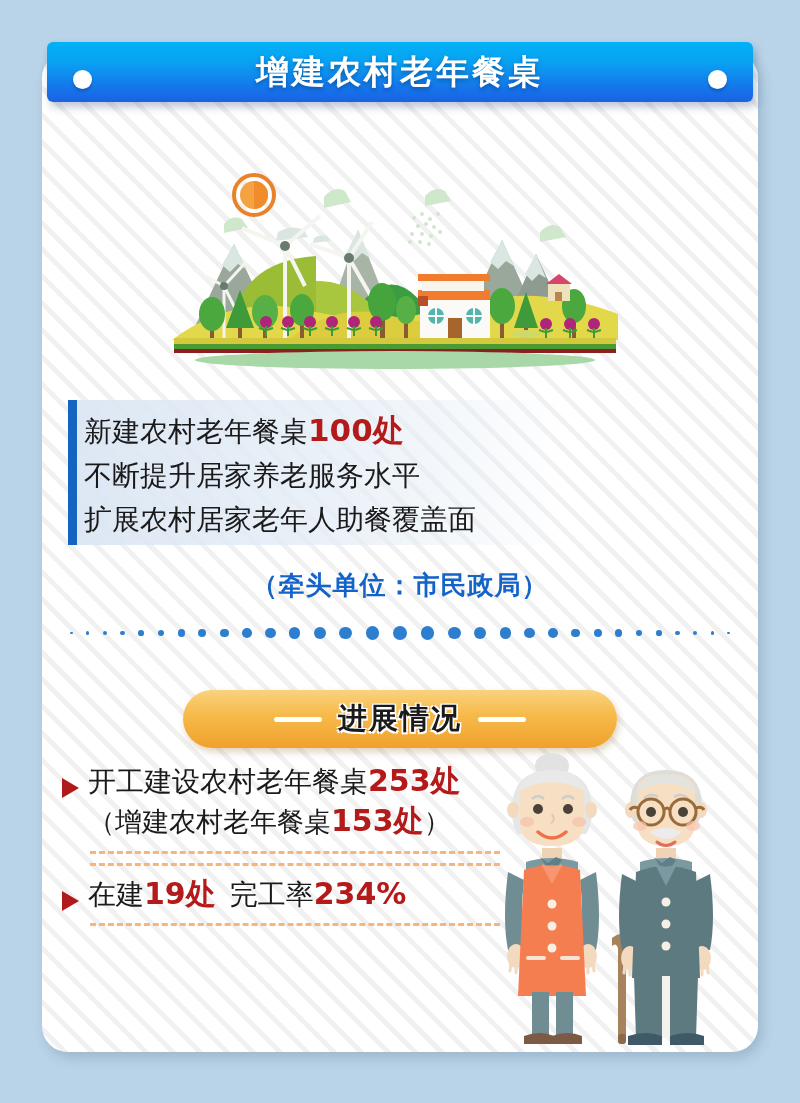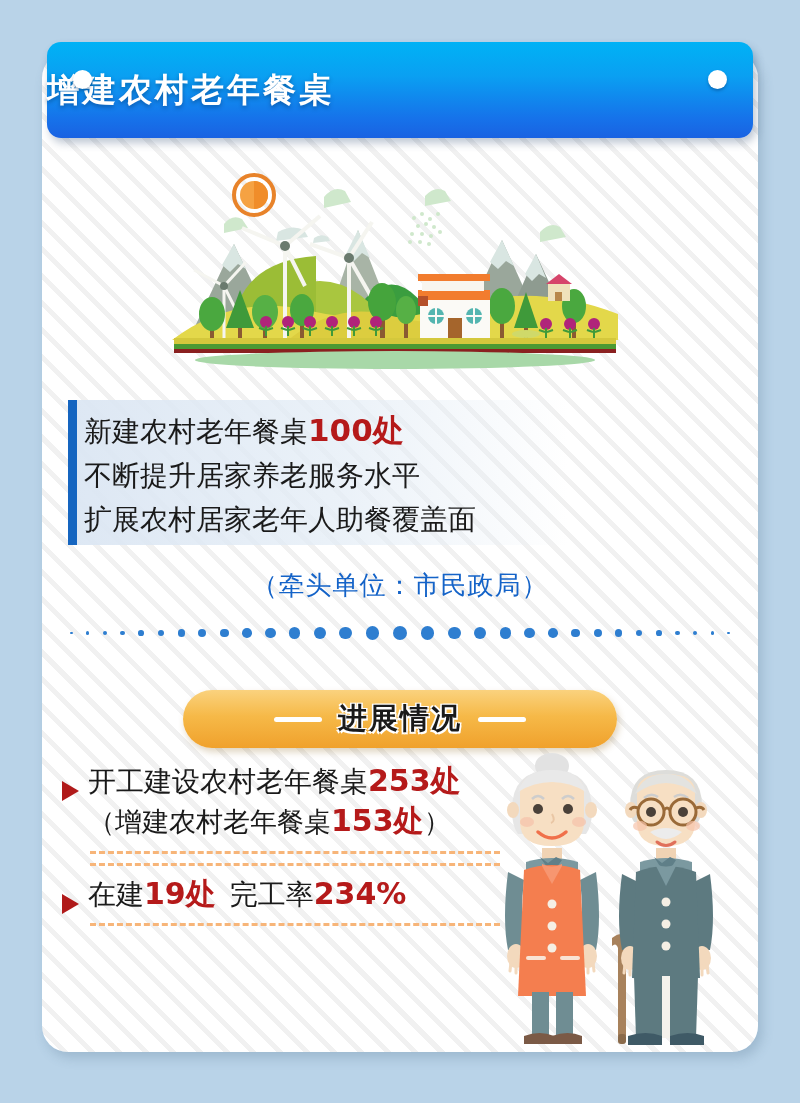--- a/index.html
+++ b/index.html
@@ -21,25 +21,25 @@
         #ffffff 0px, #ffffff 14px,
         #f1f1f1 14px, #f1f1f1 19px);
     border-radius: 26px;
     box-shadow: 4px 6px 12px rgba(60,90,120,0.22);
   }
 
   
   .title-banner {
     position: absolute;
     left: 47px; top: 42px;
-    width: 706px; height: 96px;
-    border-radius: 14px;
+    width: 706px; height: 60px;
+    border-radius: 6px;
     background: linear-gradient(180deg, #00b2f5 0%, #0aa0f2 35%, #1672ea 80%, #1a62e2 100%);
     box-shadow: 3px 5px 9px rgba(40,70,110,0.30);
-    display: flex; align-items: center; 
+    display: flex; align-items: center; justify-content: center;
   }
   .title-text {
     color: #ffffff;
     font-size: 33px;
     font-weight: bold;
     letter-spacing: 3px;
     text-shadow: 0 2px 4px rgba(0,40,90,0.45);
     font-family: "DejaVu Sans", "Liberation Sans", sans-serif;
   }
   .banner-dot {
@@ -82,21 +82,21 @@
     font-size: 31px;
   }
 
   
   .unit-line {
     position: absolute;
     left: 0; top: 568px; width: 800px;
     text-align: center;
     color: #1463c8;
     font-size: 26px;
-    font-weight: normal;
+    font-weight: bold;
     letter-spacing: 1px;
     font-family: "DejaVu Sans", "Liberation Sans", sans-serif;
   }
 
   
   .dot-divider {
     position: absolute;
     left: 70px; top: 622px;
     width: 660px; height: 22px;
     display: flex; align-items: center; justify-content: space-between;
@@ -118,21 +118,21 @@
     color: #1a1a1a;
     font-size: 29px;
     font-weight: bold;
     letter-spacing: 2px;
     text-shadow: -1.5px -1.5px 0 #fff, 1.5px -1.5px 0 #fff, -1.5px 1.5px 0 #fff, 1.5px 1.5px 0 #fff;
     font-family: "DejaVu Sans", "Liberation Sans", sans-serif;
   }
 
   
   .progress-list { position: absolute; left: 62px; top: 762px; width: 470px; }
-  .p-row { display: flex; align-items: flex-end; }
+  .p-row { display: flex; align-items: center; }
   .p-bullet {
     width: 0; height: 0;
     border-left: 17px solid #b01a1a;
     border-top: 10px solid transparent;
     border-bottom: 10px solid transparent;
     margin-top: 12px; margin-right: 9px; flex: 0 0 auto;
   }
   .p-text {
     font-size: 28px;
     line-height: 38px;

